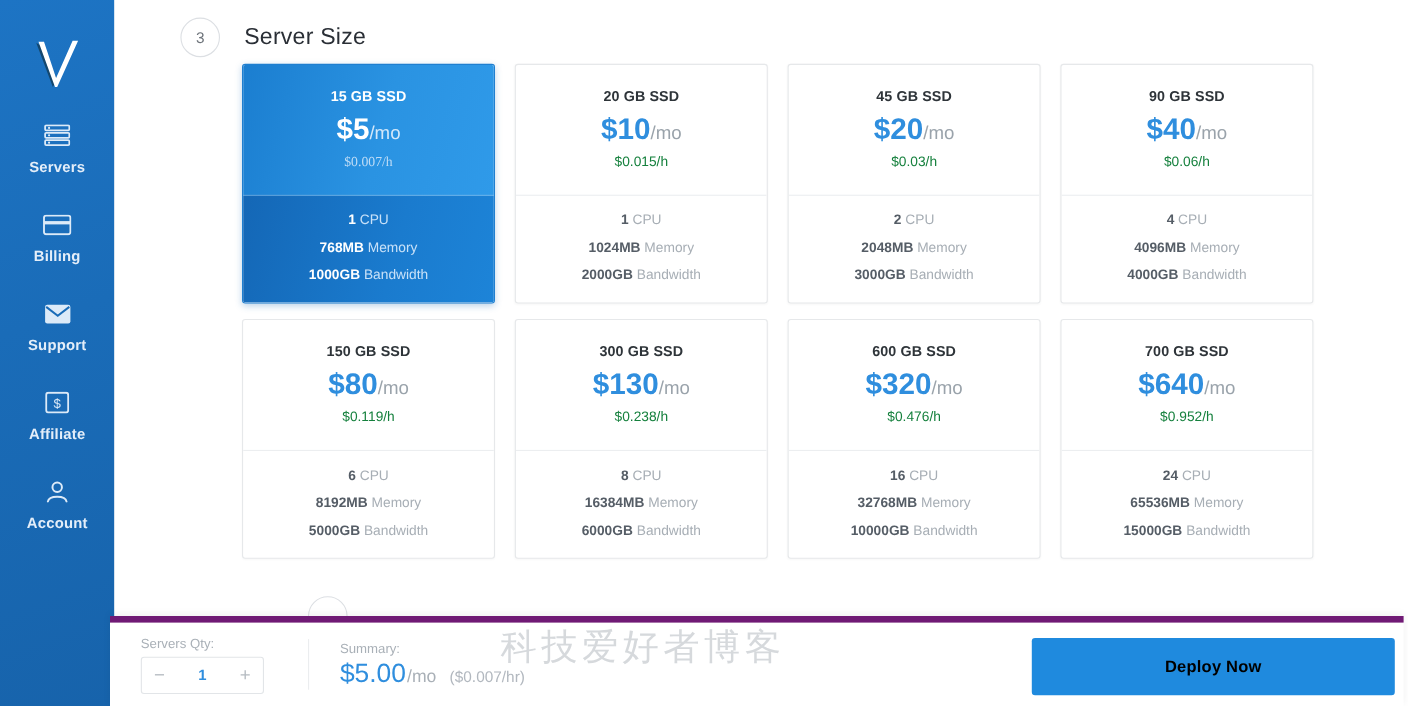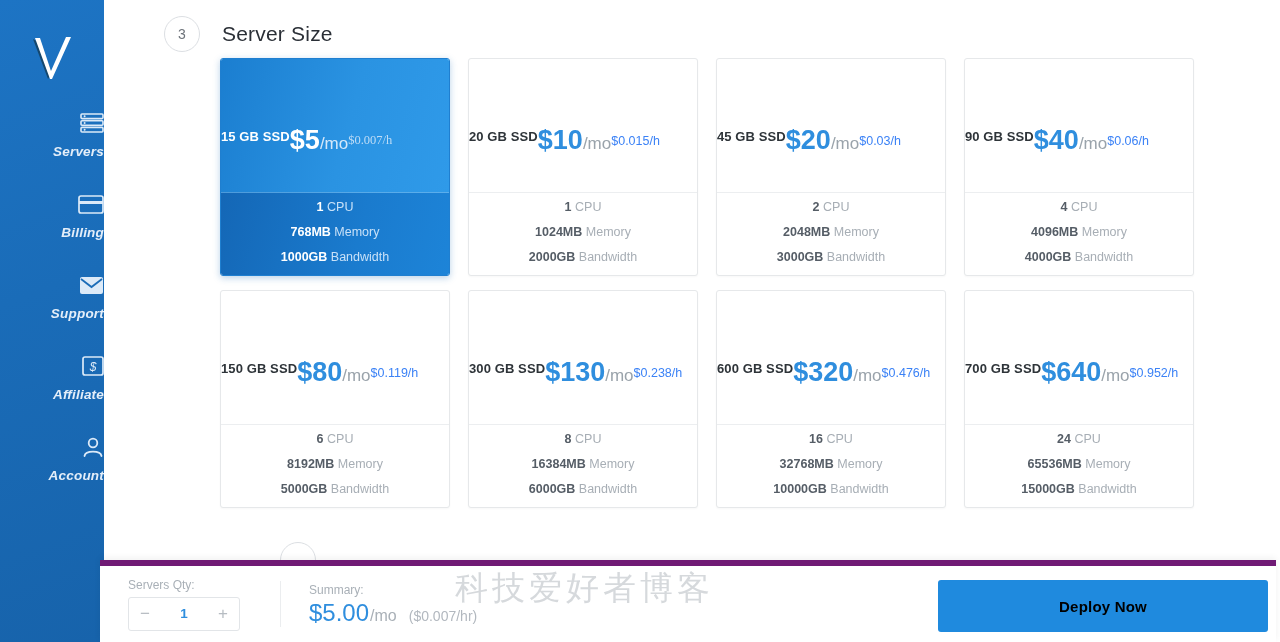--- a/index.html
+++ b/index.html
@@ -22,24 +22,23 @@
   .logo-wrap {
     width: 104px; height: 108px;
     display: flex; align-items: center; justify-content: center;
     padding-top: 8px;
   }
   .logo-v { display:block; }
 
   .nav-item {
     width: 104px;
     display: flex; flex-direction: column;
-    align-items: flex-end; justify-content: center;
+    align-items: center; justify-content: center;
     margin-bottom: 30px;
     cursor: pointer;
-    font-style: italic;
   }
   .nav-icon {
     height: 30px; display:flex; align-items:center; justify-content:center;
     margin-bottom: 6px;
   }
   .nav-label {
     color: #e4eef9;
     font-size: 13.5px;
     font-weight: bold;
     letter-spacing: .2px;
@@ -82,43 +81,43 @@
     width: 230px; height: 218px;
     background: #ffffff;
     border: 1px solid #e6e8ea;
     border-radius: 3px;
     box-shadow: 0 1px 2px rgba(0,0,0,0.03);
     display: flex; flex-direction: column;
     cursor: pointer;
     overflow: hidden;
   }
   .card-top {
-    height: 134px;
-    display: flex; flex-direction: row;
+    height: 119px;
+    display: flex; flex-direction: column;
     align-items: center; justify-content: flex-start;
     padding-top: 21px;
     border-bottom: 1px solid #eceef0;
   }
   .c-name {
     font-size: 13px; font-weight: bold; color: #2e3439;
     letter-spacing: .1px;
   }
   .c-price {
     margin-top: 9px;
     color: #2f8ede;
     font-size: 27px; font-weight: bold;
     line-height: 1;
     white-space: nowrap;
   }
   .c-price .unit {
     font-size: 17px; font-weight: normal; color: #9aa3ab;
   }
   .c-hourly {
     margin-top: 9px;
-    font-size: 12.5px; color: #3b82f6;
+    font-size: 12.5px; color: #15803d;
   }
   .card-bottom {
     flex: 1;
     display: flex; flex-direction: column;
     align-items: center; justify-content: center;
     gap: 11px;
     padding-bottom: 4px;
   }
   .spec { font-size: 12.5px; color: #a7aeb5; white-space: nowrap; }
   .spec b { color: #555d66; font-weight: bold; }

